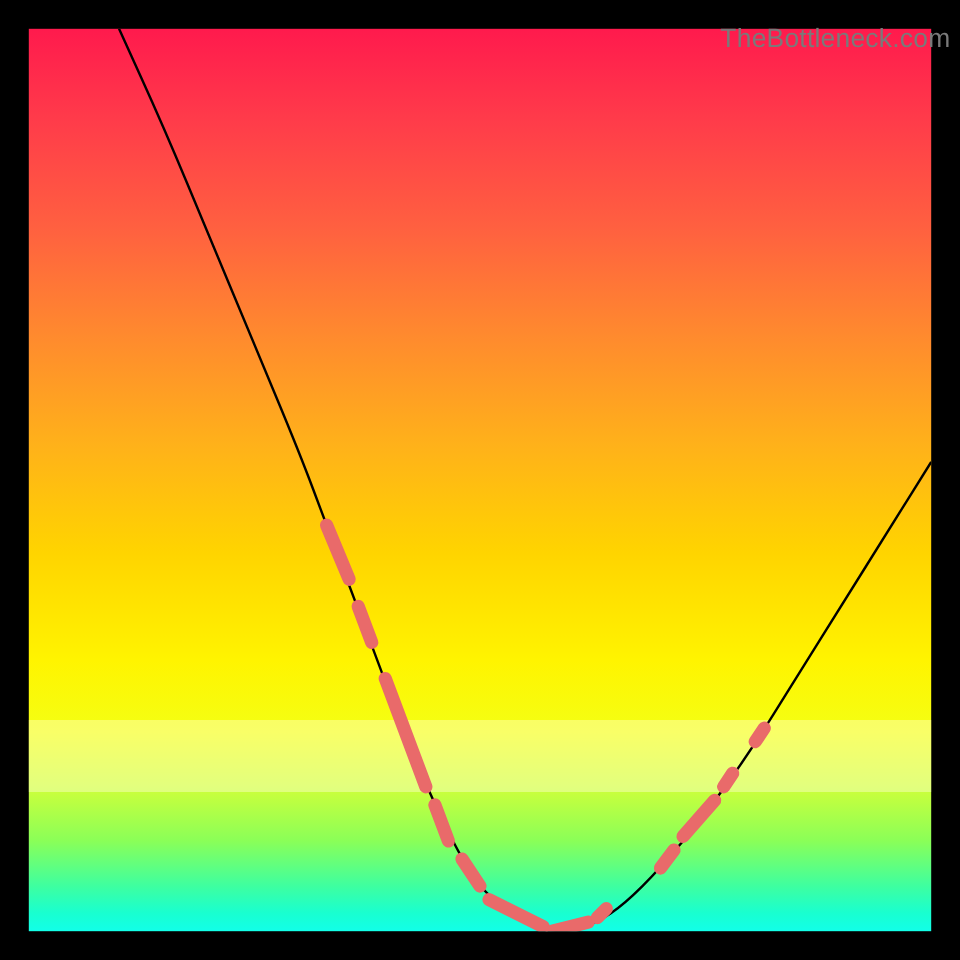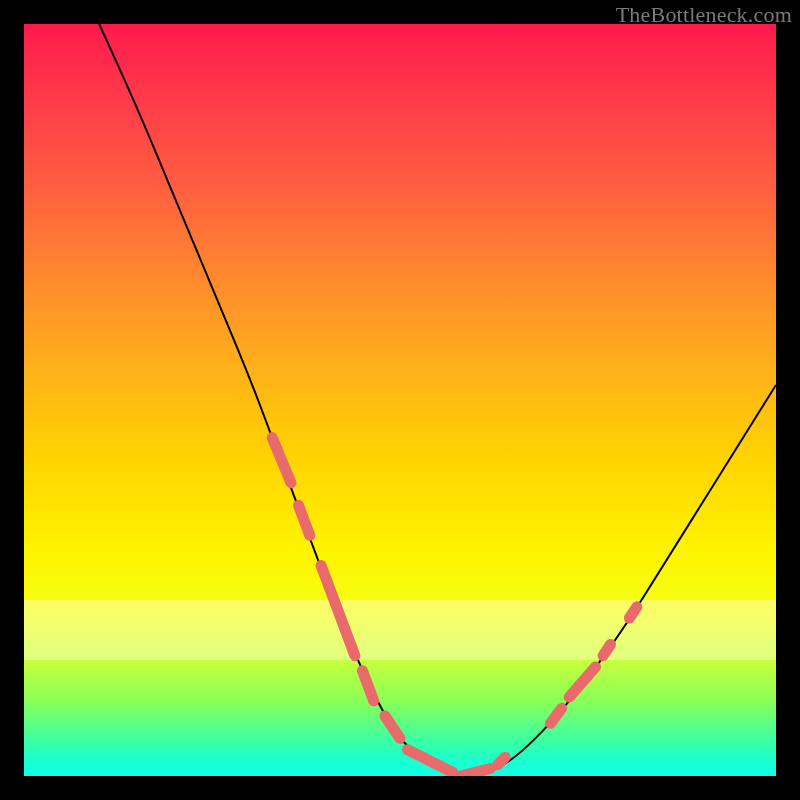--- a/index.html
+++ b/index.html
@@ -47,28 +47,27 @@
     position: absolute;
     left: 0;
     width: 752px;
     top: 576px;
     height: 60px;
     background: rgba(255, 255, 220, 0.42);
     pointer-events: none;
   }
   .attribution {
     position: absolute;
-    top: 2px;
+    top: 19px;
     right: 8px;
     color: #7a7a7a;
     font-size: 22px;
     letter-spacing: 0.2px;
     font-weight: 400;
     pointer-events: none;
-    font-family: Liberation Serif, serif;
   }
   svg {
     position: absolute;
     left: 0;
     top: 0;
   }
   .curve {
     fill: none;
     stroke: #000;
     stroke-width: 2;

